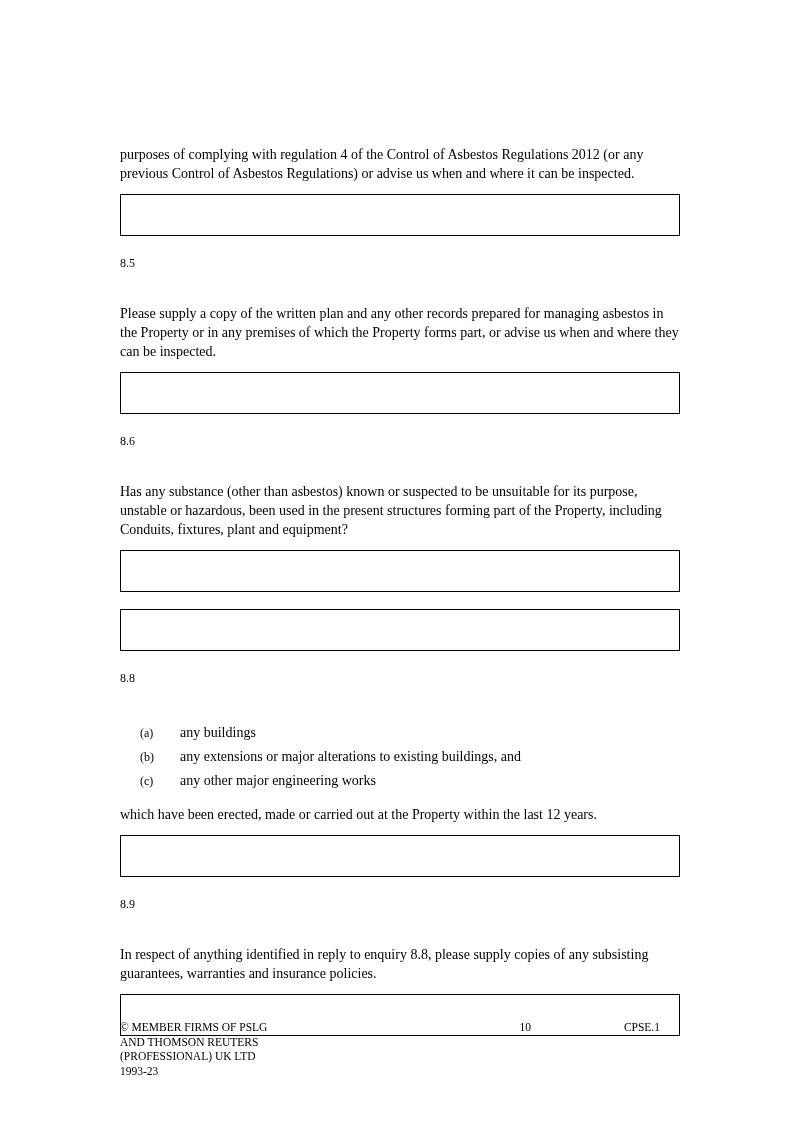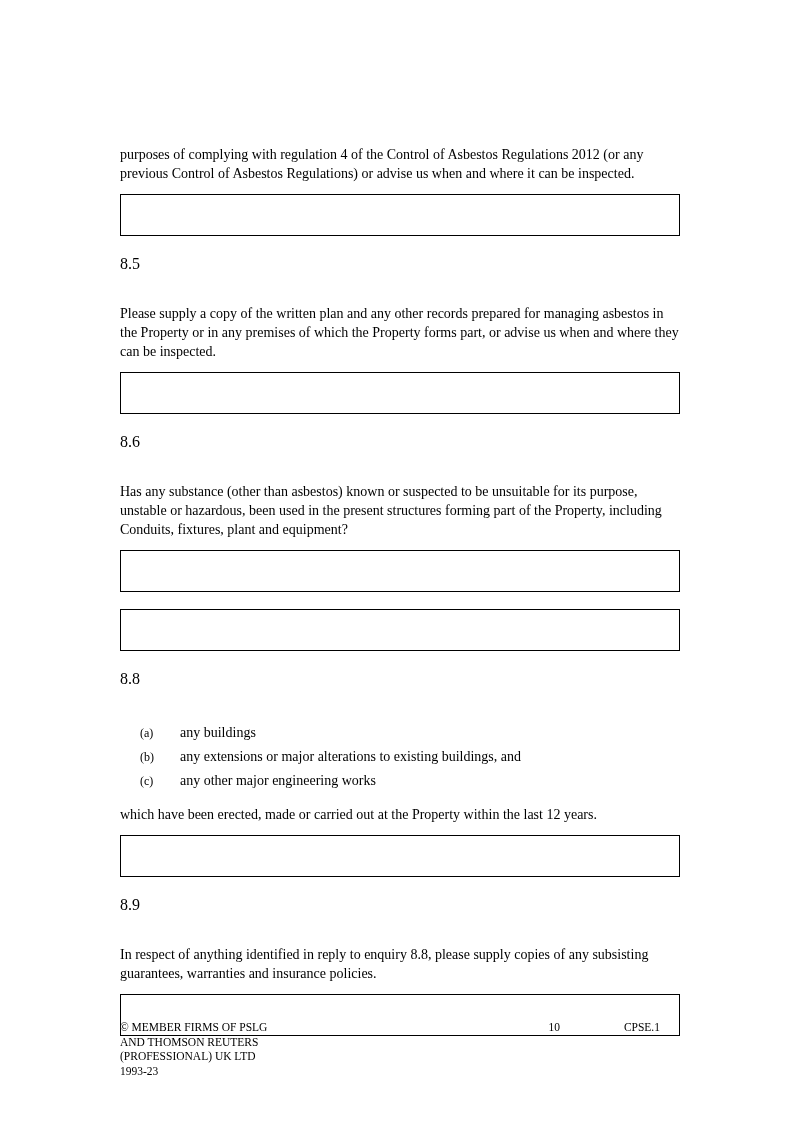--- a/index.html
+++ b/index.html
@@ -23,21 +23,21 @@
     left: 120px;
     width: 560px;
   }
   .enquiry {
     display: flex;
     align-items: flex-start;
     flex-direction: column;
   }
   .num {
     flex: 0 0 50px;
-    font-size: 16px;
+    font-size: 12px;
     line-height: 19px;
     padding-top: 1px;
   }
   .body {
     flex: 1 1 auto;
     line-height: 19px;
   }
   .body p {
     margin: 0;
   }
@@ -64,20 +64,21 @@
   }
   .footer {
     position: absolute;
     top: 1020px;
     left: 120px;
     width: 560px;
     display: flex;
     align-items: flex-start;
     font-size: 11.5px;
     line-height: 14.5px;
+    gap: 29px;
   }
   .footer-left {
     flex: 0 0 220px;
   }
   .footer-center {
     flex: 1 1 auto;
     text-align: right;
     padding-right: 40px;
   }
   .footer-right {

